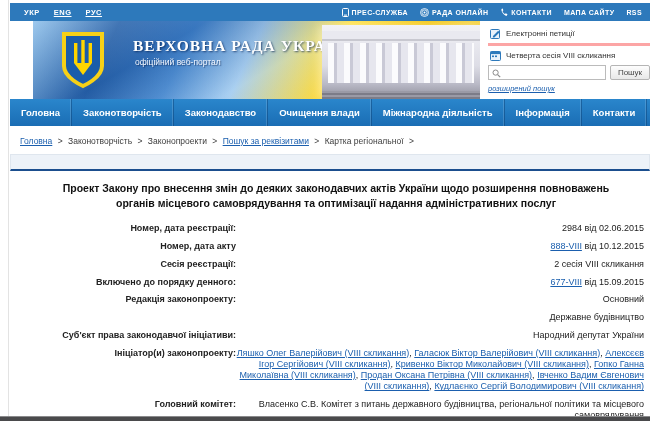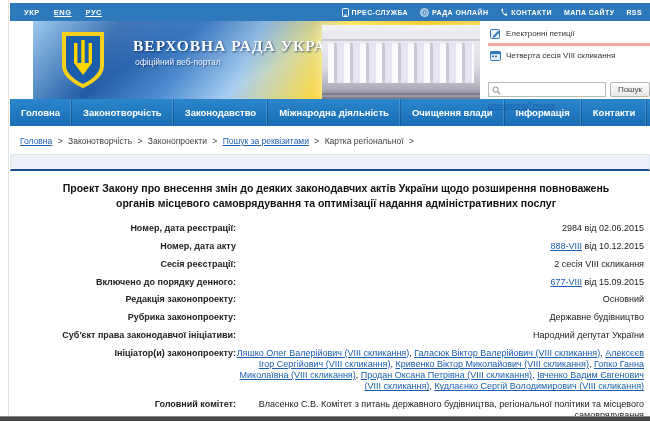--- a/index.html
+++ b/index.html
@@ -39,21 +39,21 @@
   .building .roof { position:absolute; left:0; right:0; top:6px; height:10px; background:#e9e9f0;
       border-bottom:2px solid #cscsd0; border-bottom:2px solid #c8c8d0; }
   .building .steps { position:absolute; left:0; right:0; bottom:0; height:8px;
       background:repeating-linear-gradient(#9a9aa6 0 2px,#7c7c88 2px 4px); }
 
   .sideinfo { width:170px; height:78px; background:#fff; padding:3px 0 0 8px; }
   .siderow { display:flex; align-items:center; gap:5px; border-top:3px solid #fca5a5;
              padding:4px 0 4px 2px; cursor:pointer; }
   .siderow:first-child { border-top:none; }
   .siderow .txt { font-size:8px; color:#333; }
-  .searchrow { display:flex; align-items:center; margin-top:17px; }
+  .searchrow { display:flex; align-items:center; margin-top:0; }
   .searchbox { position:relative; width:118px; height:15px; border:1px solid #bbb; background:#fff; }
   .searchbox .mag { position:absolute; left:3px; top:3px; }
   .searchbtn { margin-left:4px; height:15px; font-size:8px; color:#444; padding:0 7px;
       background:linear-gradient(#fdfdfd,#e8e8e8); border:1px solid #b5b5b5; border-radius:2px; cursor:pointer; }
   .advanced { font-size:7.5px; color:#1b5fae; font-style:italic;
       text-decoration:underline; margin:4px 10px 0 0; cursor:pointer; }
 
   
   .nav { height:27px; background:linear-gradient(#2a86cc,#1a6db4); display:flex; align-items:stretch; }
   .nav-item { display:flex; align-items:center; padding:0 11px; color:#fff; font-size:9.5px;
@@ -173,22 +173,22 @@
           <button class="searchbtn">Пошук</button>
         </div>
         <div class="advanced">розширений пошук</div>
       </div>
     </div>
 
     <div class="nav">
       <div class="nav-item">Головна</div>
       <div class="nav-item">Законотворчість</div>
       <div class="nav-item">Законодавство</div>
+      <div class="nav-item">Очищення влади</div>
       <div class="nav-item">Міжнародна діяльність</div>
-      <div class="nav-item">Очищення влади</div>
       <div class="nav-item">Інформація</div>
       <div class="nav-item">Контакти</div>
       <div class="nav-item">Ресурси</div>
 
     </div>
 
     <div class="crumbs">
       <span class="bc-link">Головна</span>
       <span class="bc-sep">&gt;</span>
       <span>Законотворчість</span>
@@ -231,21 +231,20 @@
           <span>від 15.09.2015</span>
         </div>
       </div>
 
       <div class="frow">
         <div class="flabel">Редакція законопроекту:</div>
         <div class="fvalue">Основний</div>
       </div>
 
       <div class="frow">
-        <div class="flabel">Рубрика законопроекту:</div>
         <div class="fvalue">Державне будівництво</div>
       </div>
 
       <div class="frow">
         <div class="flabel">Суб'єкт права законодавчої ініціативи:</div>
         <div class="fvalue">Народний депутат України</div>
       </div>
 
       <div class="frow">
         <div class="flabel">Ініціатор(и) законопроекту:</div>

